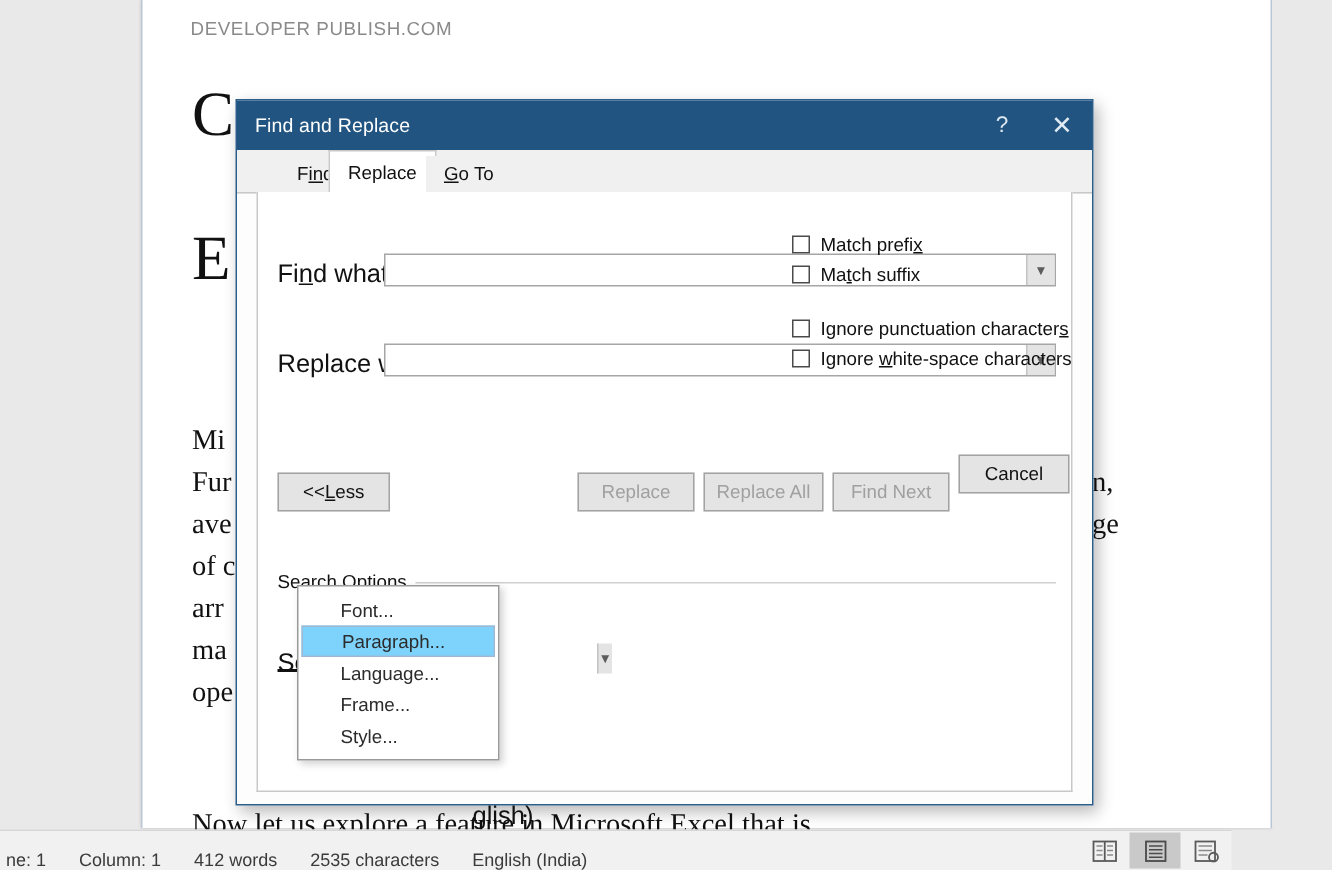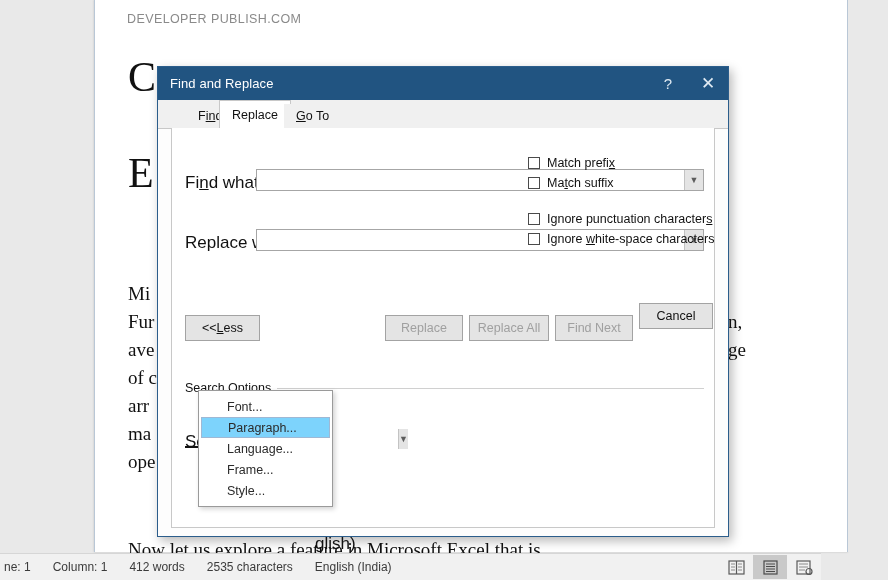--- a/index.html
+++ b/index.html
@@ -47,21 +47,21 @@
   #doc-bottom-line{
     position:absolute;left:128px;top:540px;color:#111;
     font-family:"Liberation Serif","DejaVu Serif",serif;
     font-size:19px;white-space:nowrap;line-height:1;
   }
 
   
   #status-bar{
     position:absolute;left:0;bottom:0;width:821px;height:26px;
     background:#f1f1f1;border-top:1px solid #d6d6d6;
-    display:flex;align-items:center;
+    display:flex;align-items:flex-end;
   }
   #status-left{display:flex;align-items:center;gap:22px;padding-left:4px;font-size:12px;color:#3b3b3b;white-space:nowrap;}
   #status-right{margin-left:auto;display:flex;align-items:center;height:26px;}
   .view-btn{
     width:34px;height:24px;display:flex;align-items:center;justify-content:center;
     color:#4a4a4a;
   }
   .view-btn.active{background:#c9c9c9;}
 
   

